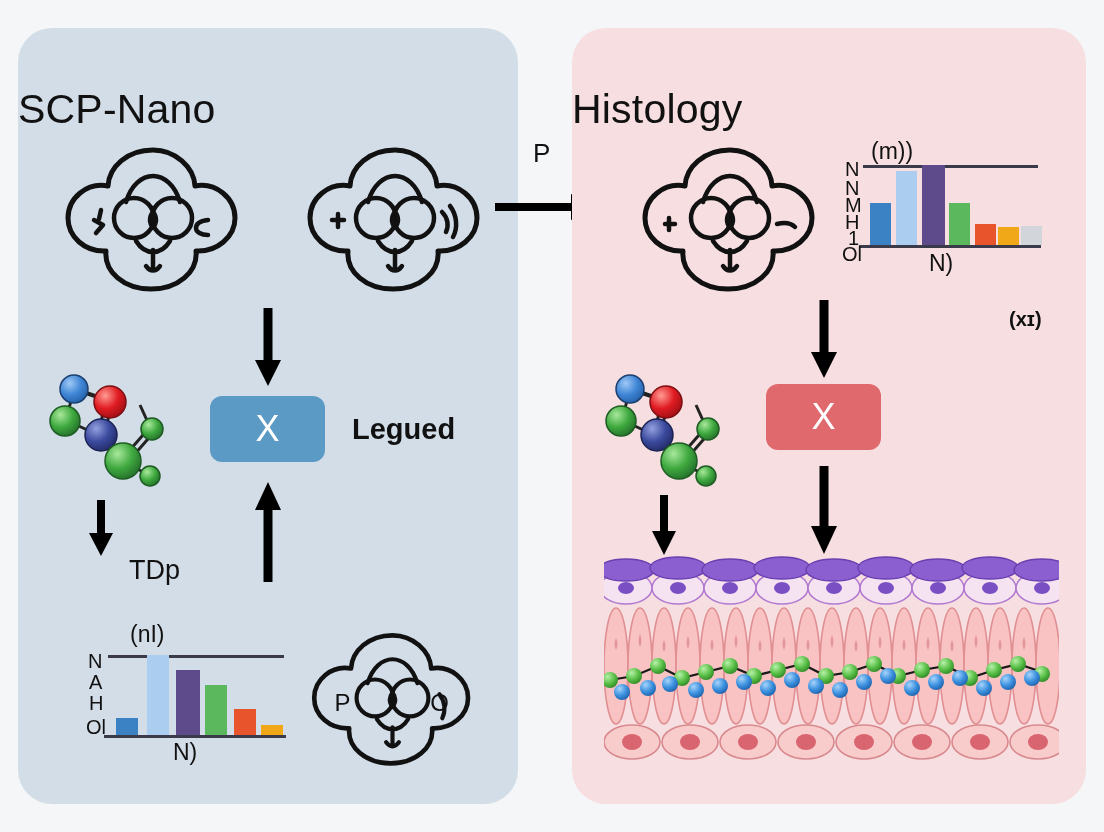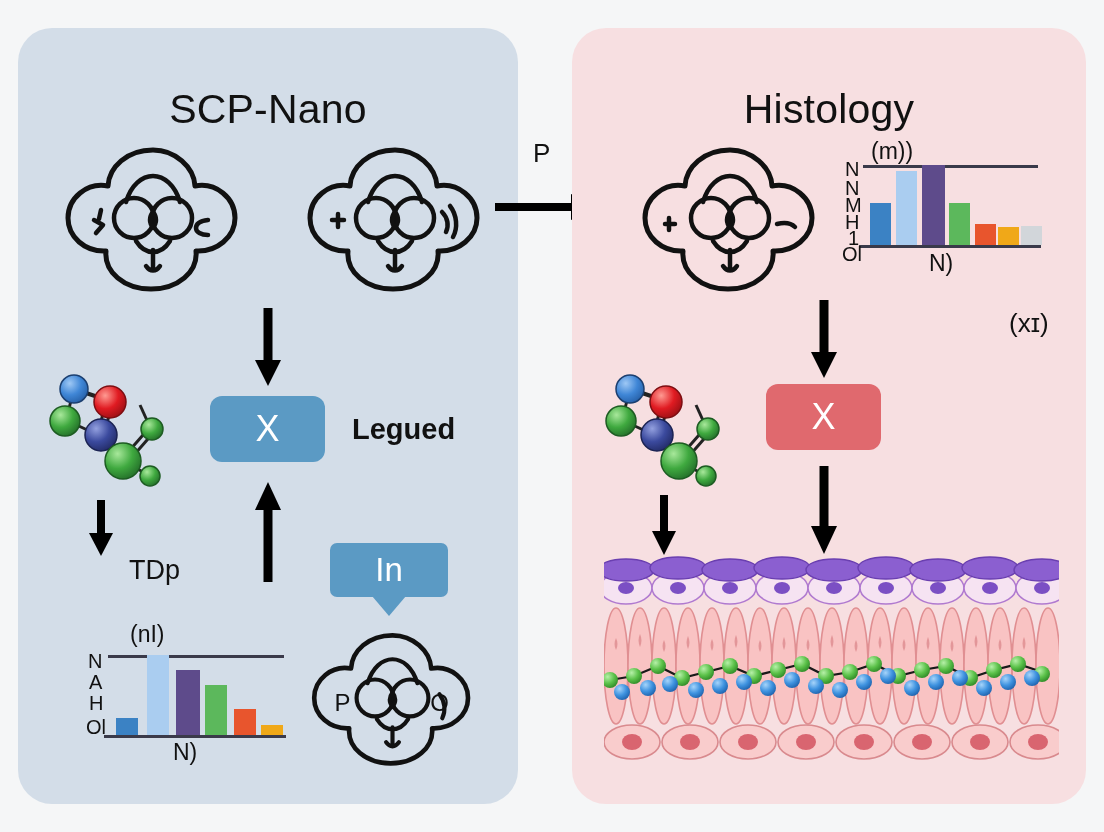--- a/index.html
+++ b/index.html
@@ -11,21 +11,21 @@
     position:relative;
   }
   .stage{position:absolute;left:0;top:0;width:1104px;height:832px;}
 
   
   .panel{position:absolute;border-radius:34px;}
   #panel-left{left:18px;top:28px;width:500px;height:776px;background:#d3dde8;}
   #panel-right{left:572px;top:28px;width:514px;height:776px;background:#f7dfe1;}
 
   .panel-title{
-    position:absolute;width:100%;text-align:center;
+    position:absolute;width:100%;
     font-size:41px;color:#111;letter-spacing:.2px;
   }
   #title-left{top:58px;}
   #title-right{top:58px;}
 
   
   .xbox{
     position:absolute;border-radius:12px;
     display:flex;align-items:center;justify-content:center;
     color:#fff;font-size:36px;font-weight:400;
@@ -44,21 +44,21 @@
     position:absolute;left:50%;bottom:-19px;margin-left:-17px;
     width:0;height:0;border-left:17px solid transparent;
     border-right:17px solid transparent;border-top:20px solid #5b9ac4;
   }
 
   
   .label{position:absolute;color:#111;}
   #label-legued{left:352px;top:413px;font-size:29px;font-weight:bold;}
   #label-tdp{left:129px;top:555px;font-size:27px;}
   #label-p-arrow{left:533px;top:138px;font-size:26px;}
-  #label-xi{left:1009px;top:308px;font-size:26px;}
+  #label-xi{left:1009px;top:308px;font-size:20px;font-weight:bold;}
 
   
   svg.arrow{position:absolute;overflow:visible;}
 
   
   .chart{position:absolute;}
   .chart .plot{position:absolute;left:0;top:0;}
   .chart .bar{position:absolute;bottom:0;}
   .chart .axis-top{position:absolute;height:3px;background:#3a3a4a;}
   .chart .axis-bottom{position:absolute;height:3px;background:#3a3a4a;}
@@ -173,24 +173,20 @@
     <circle cx="106" cy="111" r="10" fill="url(#gGreen)" stroke="#1d5c22" stroke-width="1.5"></circle>
   </svg>
 
   <svg class="arrow" style="left:86px;top:500px;" width="30" height="56" viewBox="0 0 30 56">
     <line x1="15" y1="0" x2="15" y2="36" stroke="#000" stroke-width="8"></line>
     <polygon points="15,56 3,33 27,33" fill="#000"></polygon>
   </svg>
 
   <div class="label" id="label-tdp">TDp</div>
 
-  <div id="callout-in">
-    <span>In</span>
-    <span class="tail"></span>
-  </div>
 
   <svg class="art" style="left:305px;top:625px;" width="175" height="145" viewBox="0 0 190 155">
     <g fill="#d3dde8" stroke="#111" stroke-width="5" stroke-linecap="round" stroke-linejoin="round">
       <path d="M95 10c-26 0-44 17-45 36-21-4-40 12-40 32 0 19 17 34 38 33-2 21 18 38 45 38 27 0 47-17 45-38 21 1 39-14 39-33 0-20-19-36-40-32-1-19-20-36-42-36z"></path>
     </g>
     <g fill="none" stroke="#111" stroke-width="4.5" stroke-linecap="round">
       <path d="M68 62c5-17 16-26 27-26s22 9 27 26"></path>
       <circle cx="76" cy="78" r="20"></circle>
       <circle cx="114" cy="78" r="20"></circle>
       <path d="M95 72c-4 5-4 11 0 15 4-4 4-10 0-15z" fill="#111"></path>

